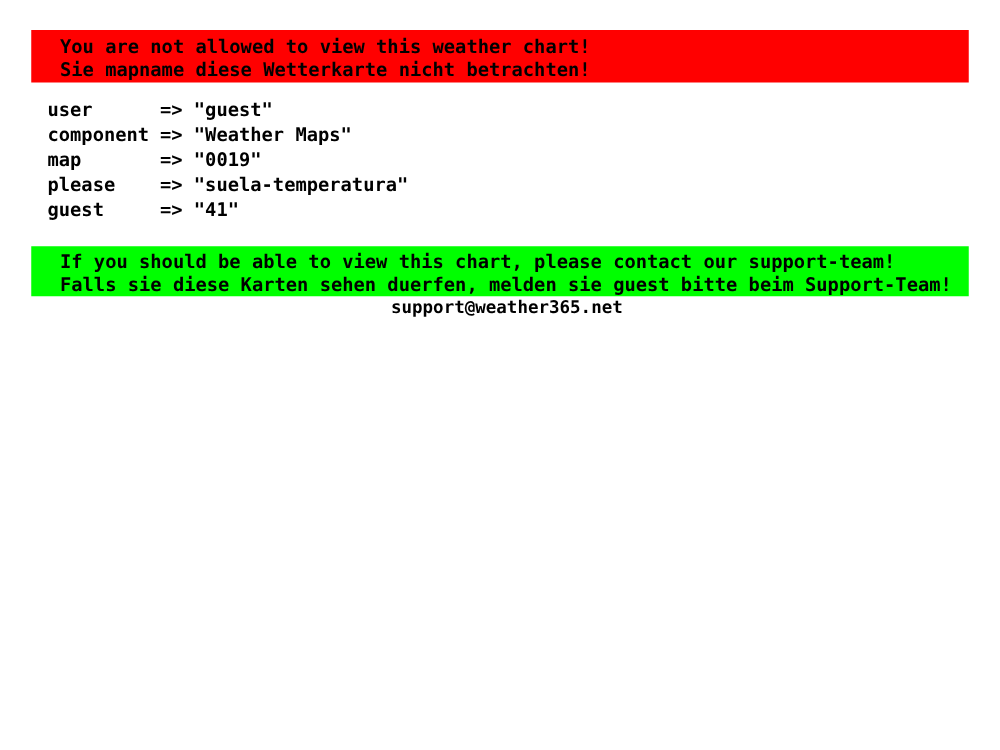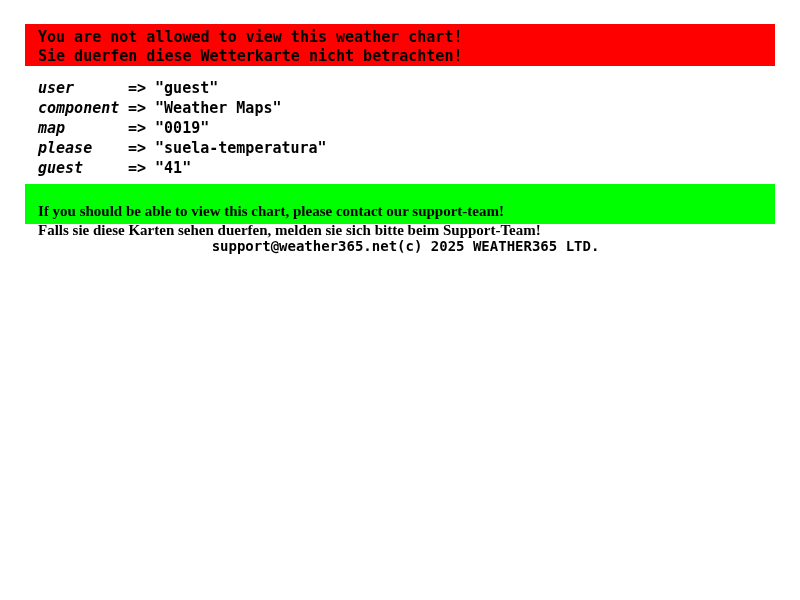--- a/index.html
+++ b/index.html
@@ -26,44 +26,43 @@
     padding: 4px 0 0 13px;
     font-size: 15px;
     line-height: 19px;
   }
   .banner-error {
     top: 24px;
     height: 42px;
     background: var(--error-bg, #ff0000);
   }
   .banner-info {
-    top: 184px;
+    top: 197px;
     height: 40px;
     background: var(--info-bg, #00ff00);
-    padding-top: 18px;
-    font-family: Liberation Serif, serif;
+    padding-top: 3px;
   }
   .banner div {
     white-space: pre;
+    margin-left: 10px;
   }
   .params {
     position: absolute;
     left: 38px;
     top: 78px;
     font-size: 15px;
     line-height: 20px;
   }
   .param-row {
     height: 20px;
     white-space: pre;
   }
   .param-key {
     display: inline-block;
     width: 90px;
-    font-style: italic;
   }
   .param-arrow {
     margin-right: 9px;
   }
   .footer {
     position: absolute;
     left: 38px;
     top: 238px;
     width: 735px;
     display: flex;
@@ -73,34 +72,33 @@
     white-space: pre;
   }
 </style>
 </head>
 <body>
 
 <div class="page">
 
   <div class="banner banner-error">
     <div>You are not allowed to view this weather chart!</div>
-    <div>Sie duerfen diese Wetterkarte nicht betrachten!</div>
+    <div>Sie mapname diese Wetterkarte nicht betrachten!</div>
   </div>
 
   <div class="params">
     <div class="param-row"><span class="param-key">user</span><span class="param-arrow">=&gt;</span><span>"guest"</span></div>
     <div class="param-row"><span class="param-key">component</span><span class="param-arrow">=&gt;</span><span>"Weather Maps"</span></div>
     <div class="param-row"><span class="param-key">map</span><span class="param-arrow">=&gt;</span><span>"0019"</span></div>
     <div class="param-row"><span class="param-key">please</span><span class="param-arrow">=&gt;</span><span>"suela-temperatura"</span></div>
     <div class="param-row"><span class="param-key">guest</span><span class="param-arrow">=&gt;</span><span>"41"</span></div>
   </div>
 
   <div class="banner banner-info">
     <div>If you should be able to view this chart, please contact our support-team!</div>
-    <div>Falls sie diese Karten sehen duerfen, melden sie sich bitte beim Support-Team!</div>
+    <div>Falls sie diese Karten sehen duerfen, melden sie guest bitte beim Support-Team!</div>
   </div>
 
   <div class="footer">
     <span>support@weather365.net</span>
-    <span>(c) 2025 WEATHER365 LTD.</span>
   </div>
 
 </div>
 
 </body></html>

